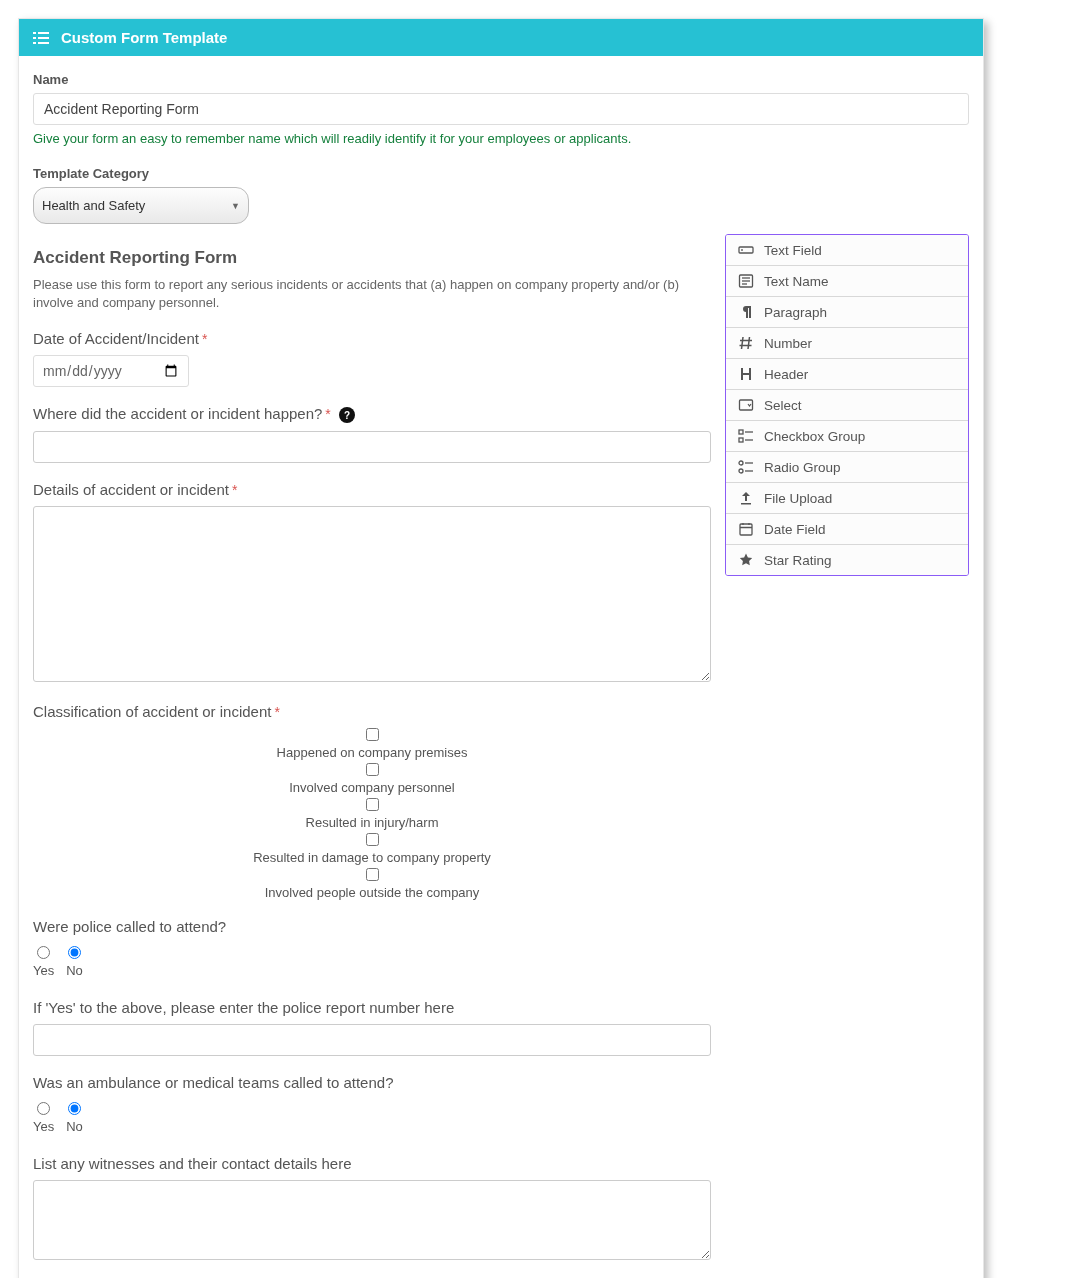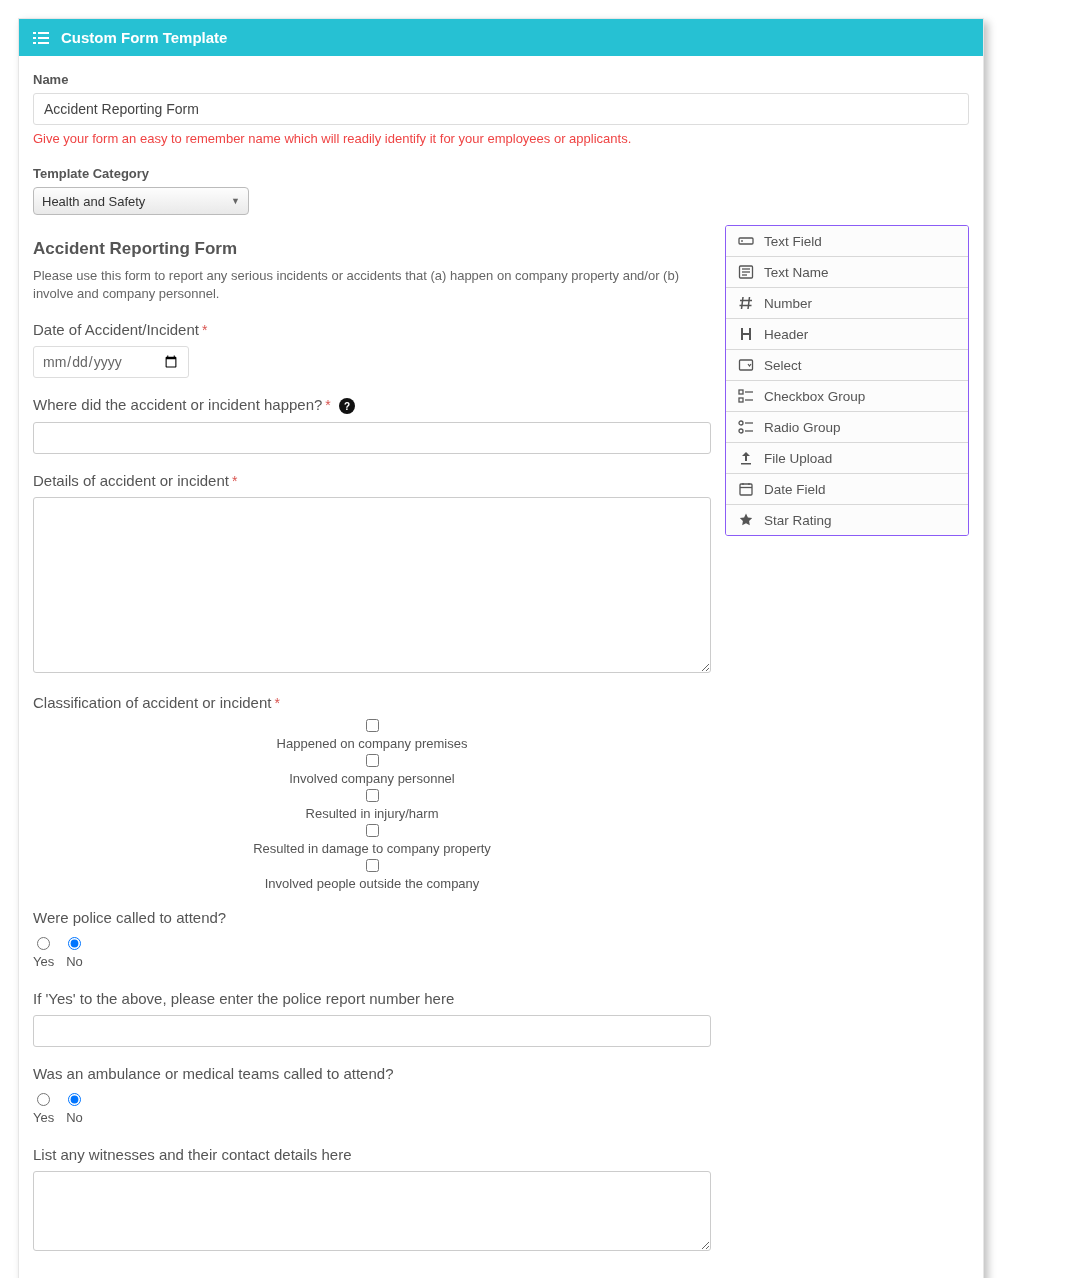--- a/index.html
+++ b/index.html
@@ -41,29 +41,29 @@
     width: 100%;
     border: 1px solid #ddd;
     border-radius: 3px;
     padding: 7px 10px;
     font-size: 14px;
     color: #444;
     font-family: inherit;
   }
   .help-text {
     font-size: 13px;
-    color: #ef4444;
+    color: #15803d;
     margin-top: 6px;
   }
   .section-gap { margin-top: 20px; }
   .select-wrap {
     width: 216px;
-    height: 28px;
+    height: 37px;
     border: 1px solid #bbb;
-    border-radius: 4px;
+    border-radius: 13px;
     background: linear-gradient(#fdfdfd,#e9e9e9);
     display: flex;
     align-items: center;
     justify-content: space-between;
     padding: 0 8px;
     font-size: 13px;
     color: #333;
     cursor: pointer;
   }
   .select-wrap .caret {
@@ -339,20 +339,28 @@
                   <rect x="1.5" y="2" width="13" height="12" rx="1"></rect>
                   <line x1="4" y1="5" x2="12" y2="5"></line>
                   <line x1="4" y1="8" x2="12" y2="8"></line>
                   <line x1="4" y1="11" x2="9" y2="11"></line>
                 </svg>
               </span>
             <span>Text Name</span>
           </div>
           <div class="component-item">
             <span class="ci-icon">
+                <svg width="16" height="16" viewBox="0 0 16 16" fill="currentColor">
+                  <path d="M9 2h4v12h-2V4h-1v10H8V8a3 3 0 0 1 0-6h1z"></path>
+                </svg>
+              </span>
+            <span>Paragraph</span>
+          </div>
+          <div class="component-item">
+            <span class="ci-icon">
                 <svg width="16" height="16" viewBox="0 0 16 16" fill="none" stroke="currentColor" stroke-width="1.5">
                   <line x1="5" y1="2" x2="3.5" y2="14"></line>
                   <line x1="11.5" y1="2" x2="10" y2="14"></line>
                   <line x1="2" y1="5.5" x2="14" y2="5.5"></line>
                   <line x1="1.5" y1="10.5" x2="13.5" y2="10.5"></line>
                 </svg>
               </span>
             <span>Number</span>
           </div>
           <div class="component-item">

